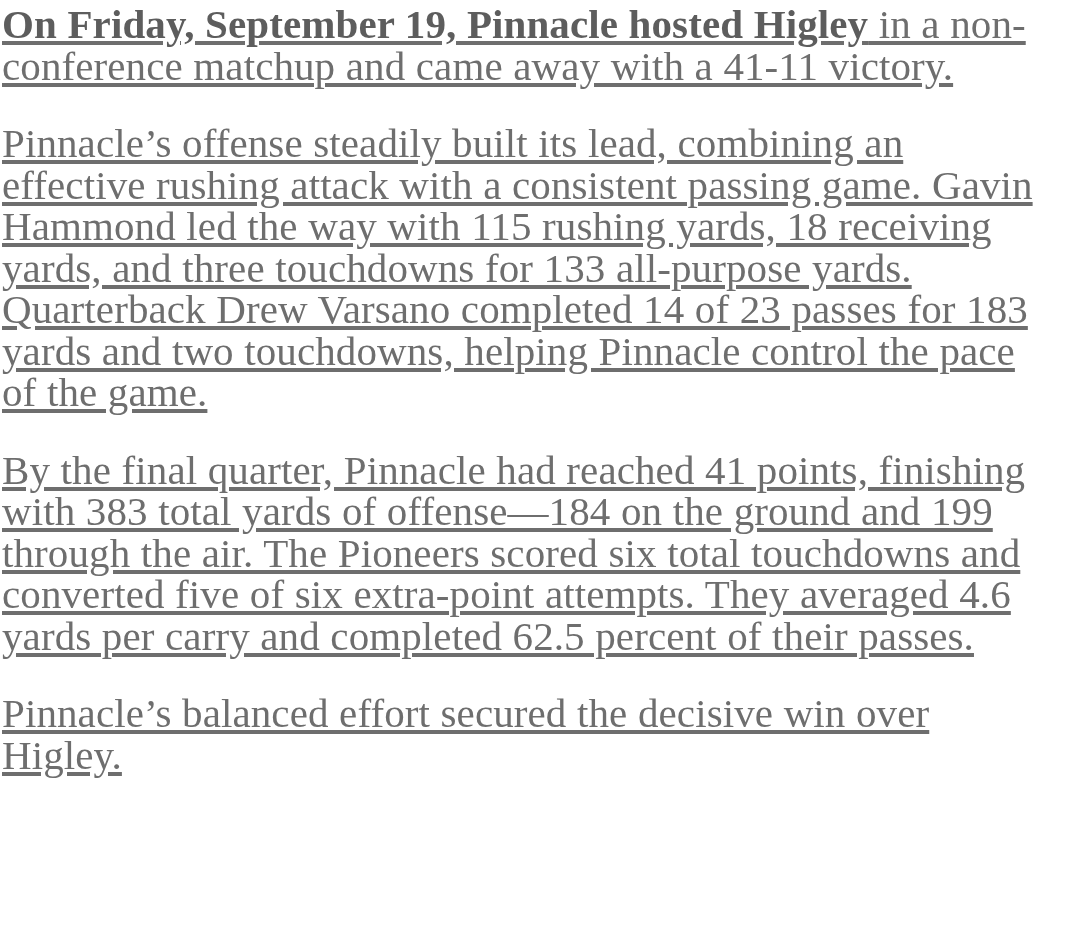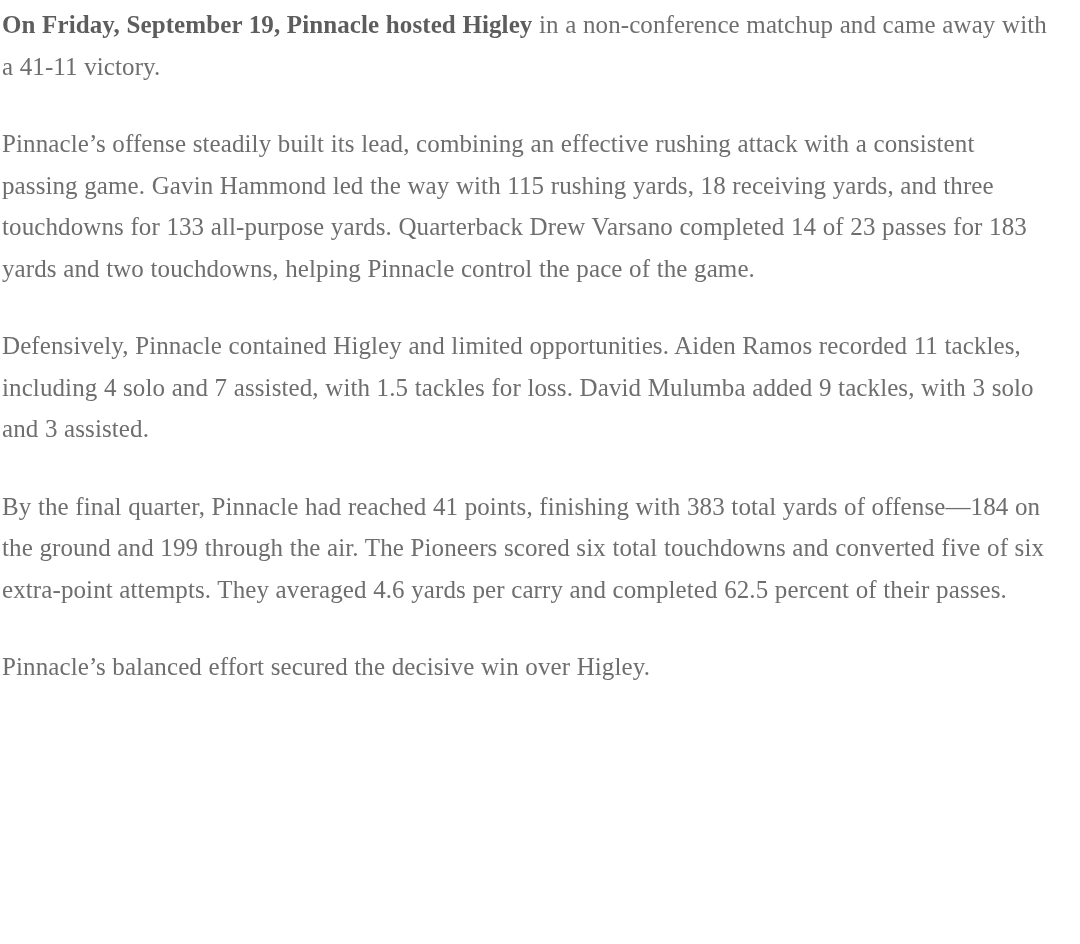--- a/index.html
+++ b/index.html
@@ -12,27 +12,28 @@
     height: 944px;
     font-family: "Liberation Serif", "DejaVu Serif", serif;
     color: #6e6e6e;
   }
   .article {
     width: 1062px;
     padding: 4px 9px 0 2px;
     box-sizing: border-box;
   }
   .para {
-    font-size: 25px;
+    font-size: 41px;
     line-height: 41.5px;
     color: #6e6e6e;
     margin: 0 0 30px 0;
     text-align: left;
     letter-spacing: 0.1px;
     word-spacing: 0.2px;
+    text-decoration: underline;
   }
   .para:last-child {
     margin-bottom: 1px;
   }
   .lead strong {
     font-weight: bold;
     color: #5d5d5d;
   }
   .gap-large {
     margin-bottom: 36px;
@@ -42,19 +43,18 @@
 <body>
 
 <div class="article">
 
   <p class="para lead gap-large">
     <strong>On Friday, September 19, Pinnacle hosted Higley</strong><span> in a non-conference matchup and came away with a 41-11 victory.</span>
   </p>
 
   <p class="para gap-large">Pinnacle’s offense steadily built its lead, combining an effective rushing attack with a consistent passing game. Gavin Hammond led the way with 115 rushing yards, 18 receiving yards, and three touchdowns for 133 all-purpose yards. Quarterback Drew Varsano completed 14 of 23 passes for 183 yards and two touchdowns, helping Pinnacle control the pace of the game.</p>
 
-  <p class="para gap-large">Defensively, Pinnacle contained Higley and limited opportunities. Aiden Ramos recorded 11 tackles, including 4 solo and 7 assisted, with 1.5 tackles for loss. David Mulumba added 9 tackles, with 3 solo and 3 assisted.</p>
 
   <p class="para gap-large">By the final quarter, Pinnacle had reached 41 points, finishing with 383 total yards of offense—184 on the ground and 199 through the air. The Pioneers scored six total touchdowns and converted five of six extra-point attempts. They averaged 4.6 yards per carry and completed 62.5 percent of their passes.</p>
 
   <p class="para">Pinnacle’s balanced effort secured the decisive win over Higley.</p>
 
 </div>
 
 </body></html>

